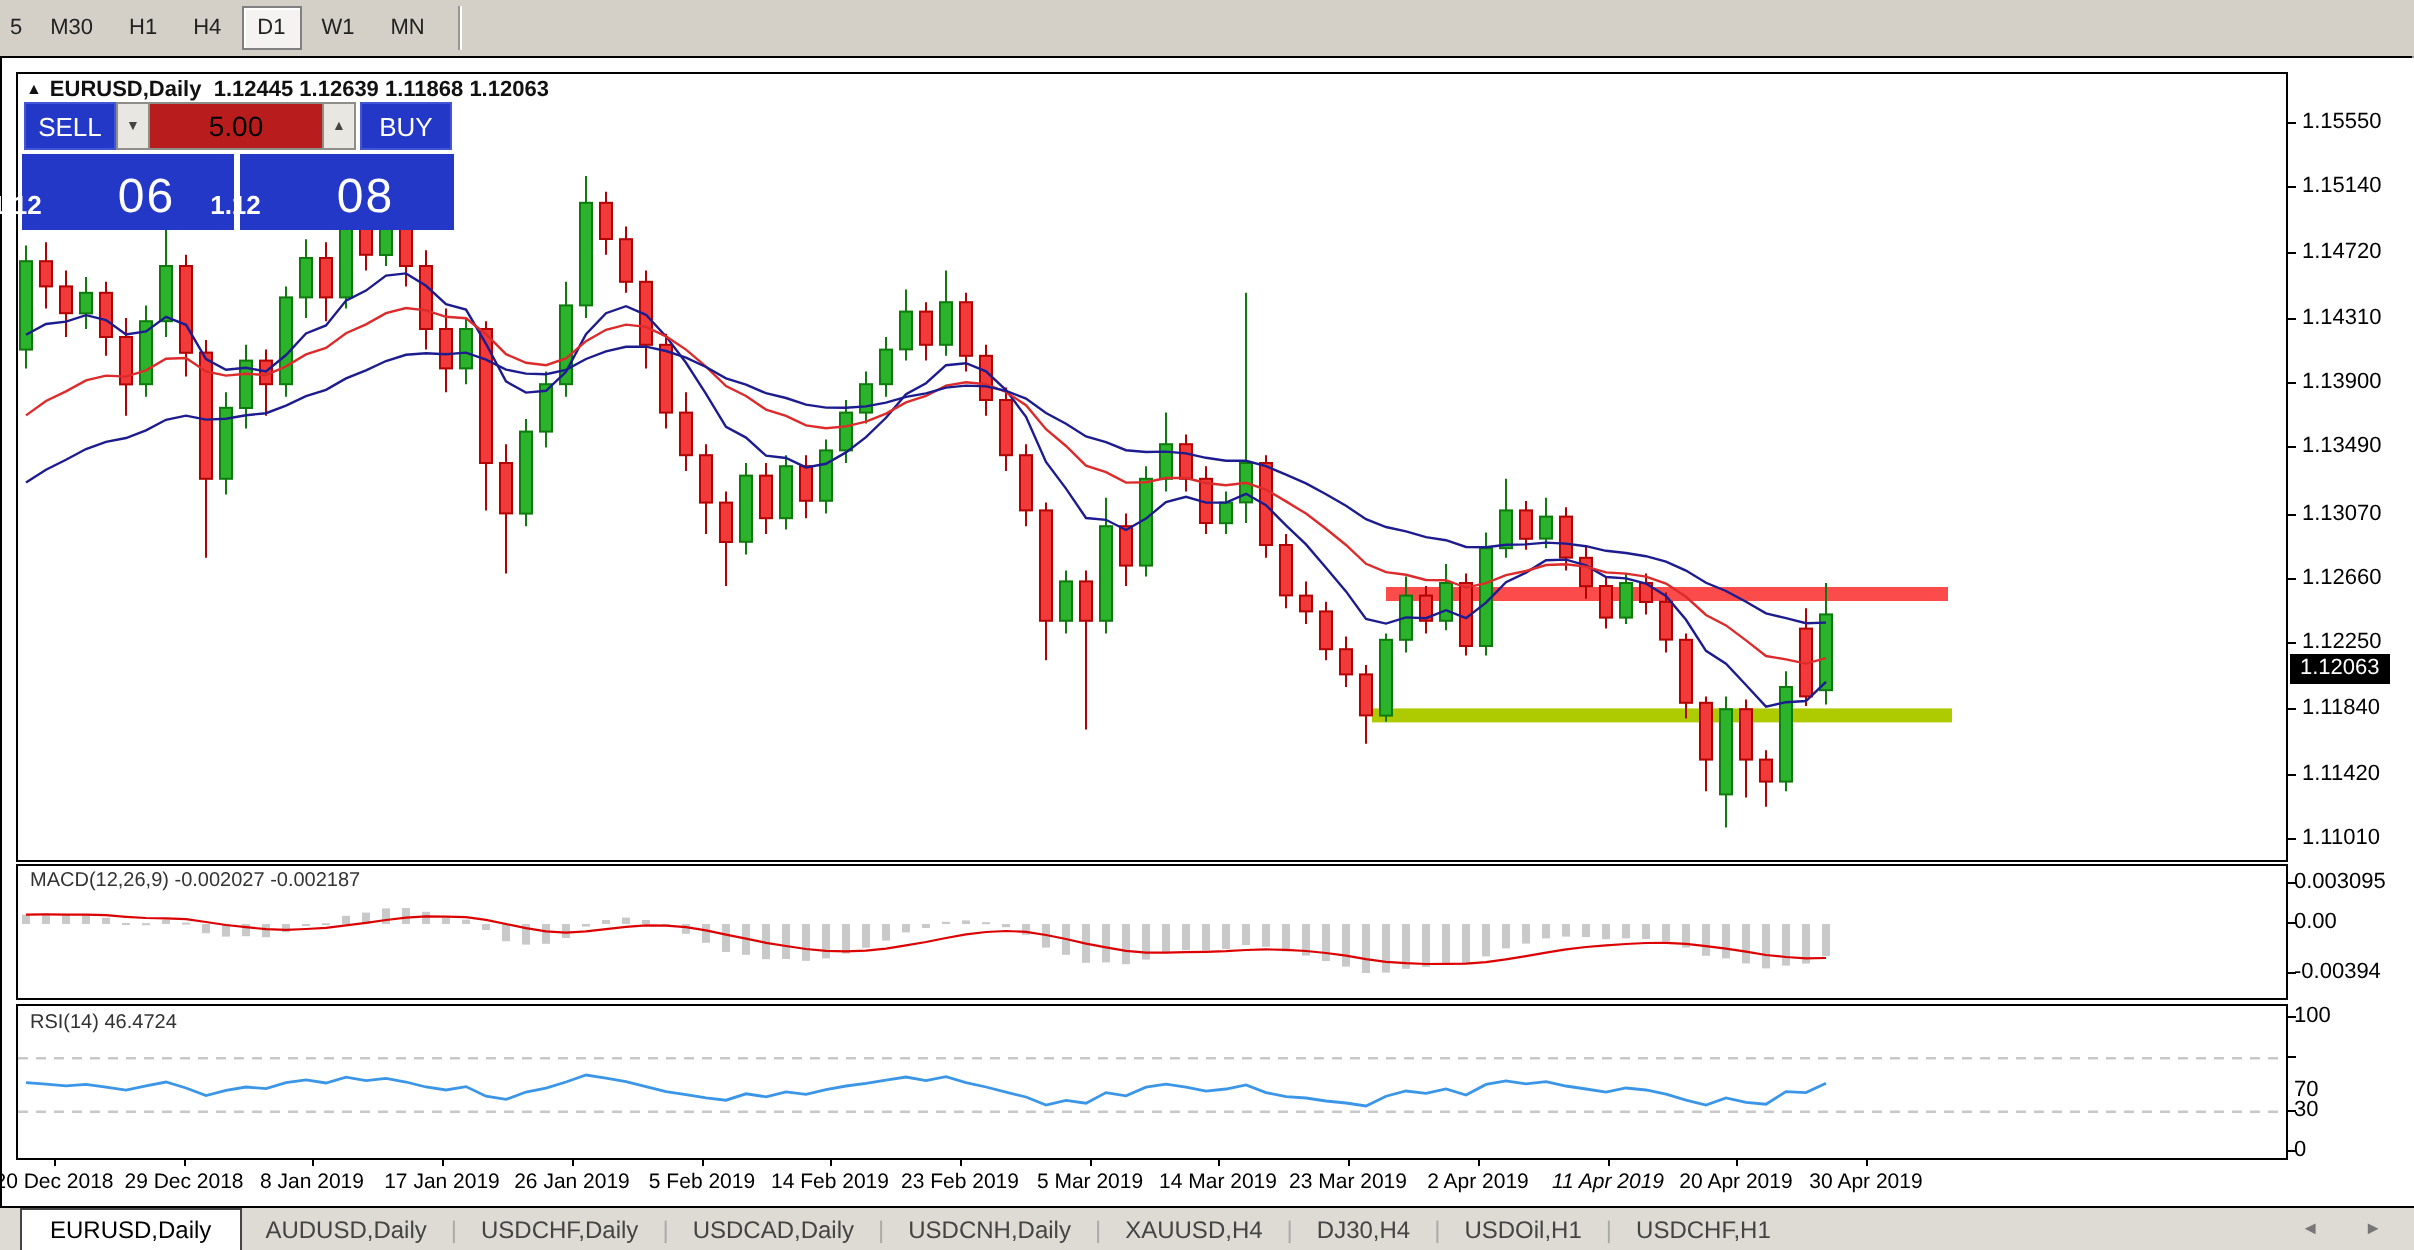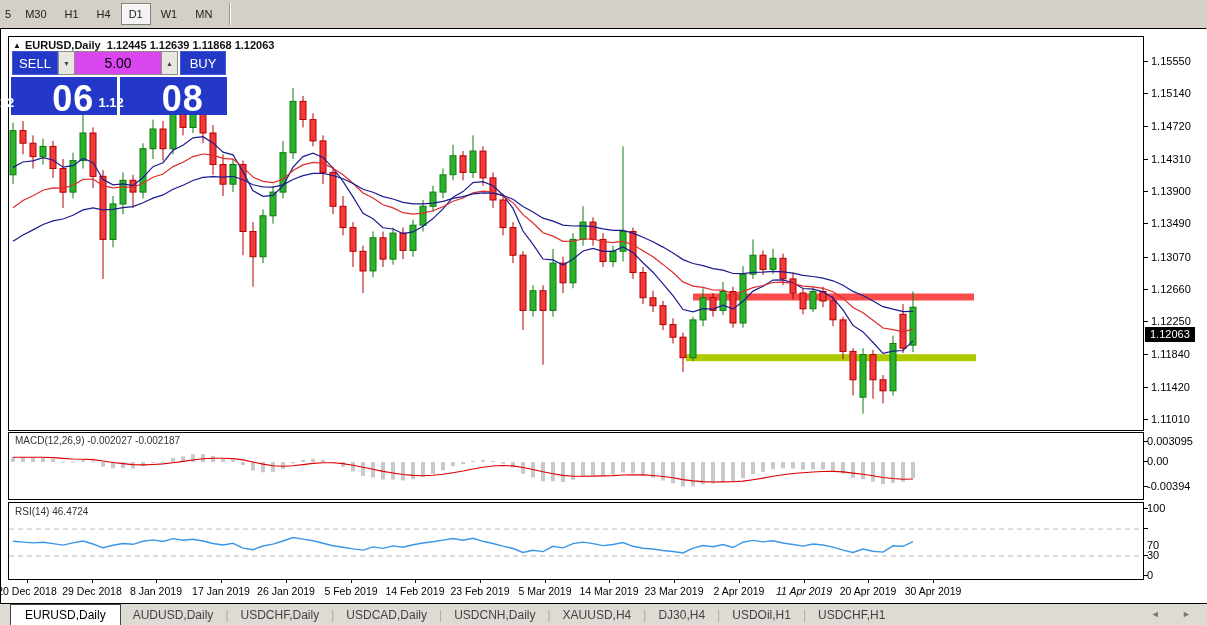--- a/index.html
+++ b/index.html
@@ -24,27 +24,27 @@
   
   .dlab{position:absolute;font-size:10.5px;color:#000;transform:translateX(-50%);white-space:nowrap;top:556px;}
   .dtick{position:absolute;width:1px;height:4px;background:#000;top:550px;}
   
   .widget{position:absolute;left:10px;top:22px;width:216px;z-index:10;}
   .wrow1{display:flex;height:24px;justify-content:center;}
   .btn-blue{background:#2438c8;color:#fff;font-size:13px;display:flex;align-items:center;justify-content:center;border:1px solid #4257d8;box-sizing:border-box;cursor:pointer;}
   .sellbtn{width:46px;}
   .buybtn{width:46px;margin-left:2px;}
   .spin{width:17px;background:#e9e7e2;border:1px solid #8f8d88;box-sizing:border-box;display:flex;align-items:center;justify-content:center;font-size:7px;color:#444;cursor:pointer;}
-  .volbox{width:86px;background:#d946ef;border:1px solid #8f8d88;border-left:none;border-right:none;box-sizing:border-box;display:flex;align-items:center;justify-content:center;font-size:14px;color:#000;}
+  .volbox{width:86px;background:#b91c1c;border:1px solid #8f8d88;border-left:none;border-right:none;box-sizing:border-box;display:flex;align-items:center;justify-content:center;font-size:14px;color:#000;}
   .wrow2{display:flex;margin-top:2px;height:38px;}
   .pricebox{background:#2438c8;color:#fff;display:flex;align-items:flex-end;justify-content:center;padding-bottom:3px;box-sizing:border-box;gap:36px;}
   .pb-left{width:106px;margin-right:3px;}
   .pb-right{width:107px;}
   .pb-small{font-size:13px;font-weight:bold;margin-right:2px;margin-bottom:2px;}
-  .pb-big{font-size:36px;font-weight:bold;line-height:26px;letter-spacing:1px;}
+  .pb-big{font-size:24px;font-weight:normal;line-height:26px;letter-spacing:1px;}
   .pb-sup{font-size:14px;font-weight:bold;margin-bottom:12px;margin-left:1px;}
   
   .tabs{position:absolute;left:0;top:603px;width:1207px;height:22px;background:#dedbd4;border-top:1px solid #000;display:flex;align-items:center;font-size:12px;}
   .tab{padding:2px 12px;color:#444;cursor:pointer;white-space:nowrap;}
   .tab.active{background:#fff;color:#000;border:1px solid #444;border-bottom:none;padding:3px 14px 4px 14px;margin-left:10px;}
   .tab-sep{color:#aaa;}
   .tab-arrows{position:absolute;right:6px;top:5px;font-size:9px;color:#777;letter-spacing:10px;cursor:pointer;}
 </style>
 </head>
 <body>

